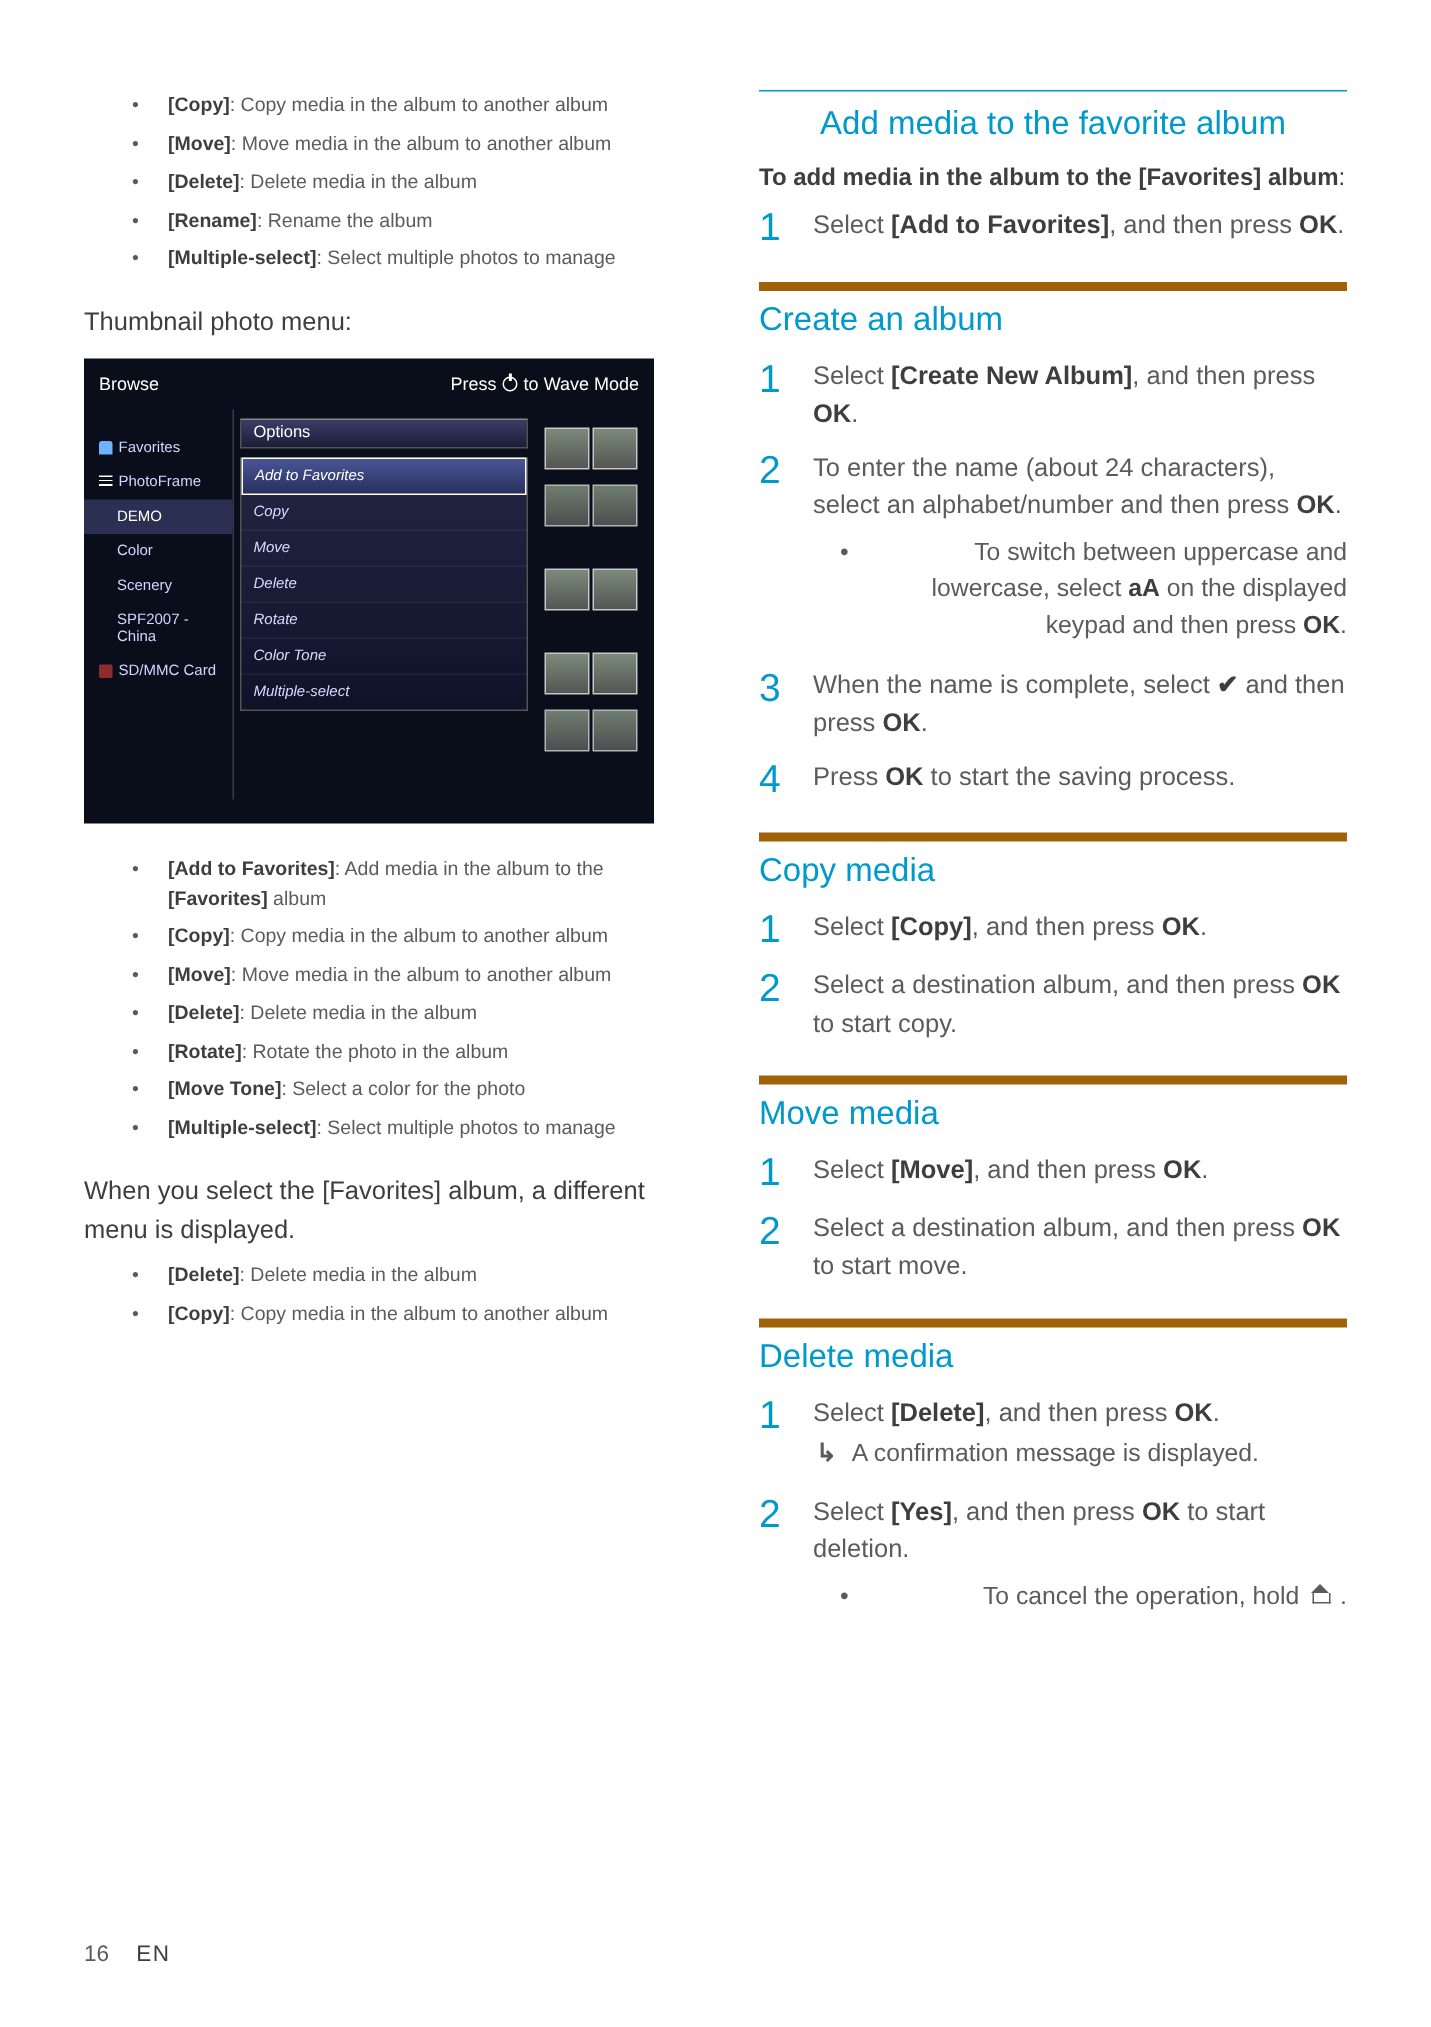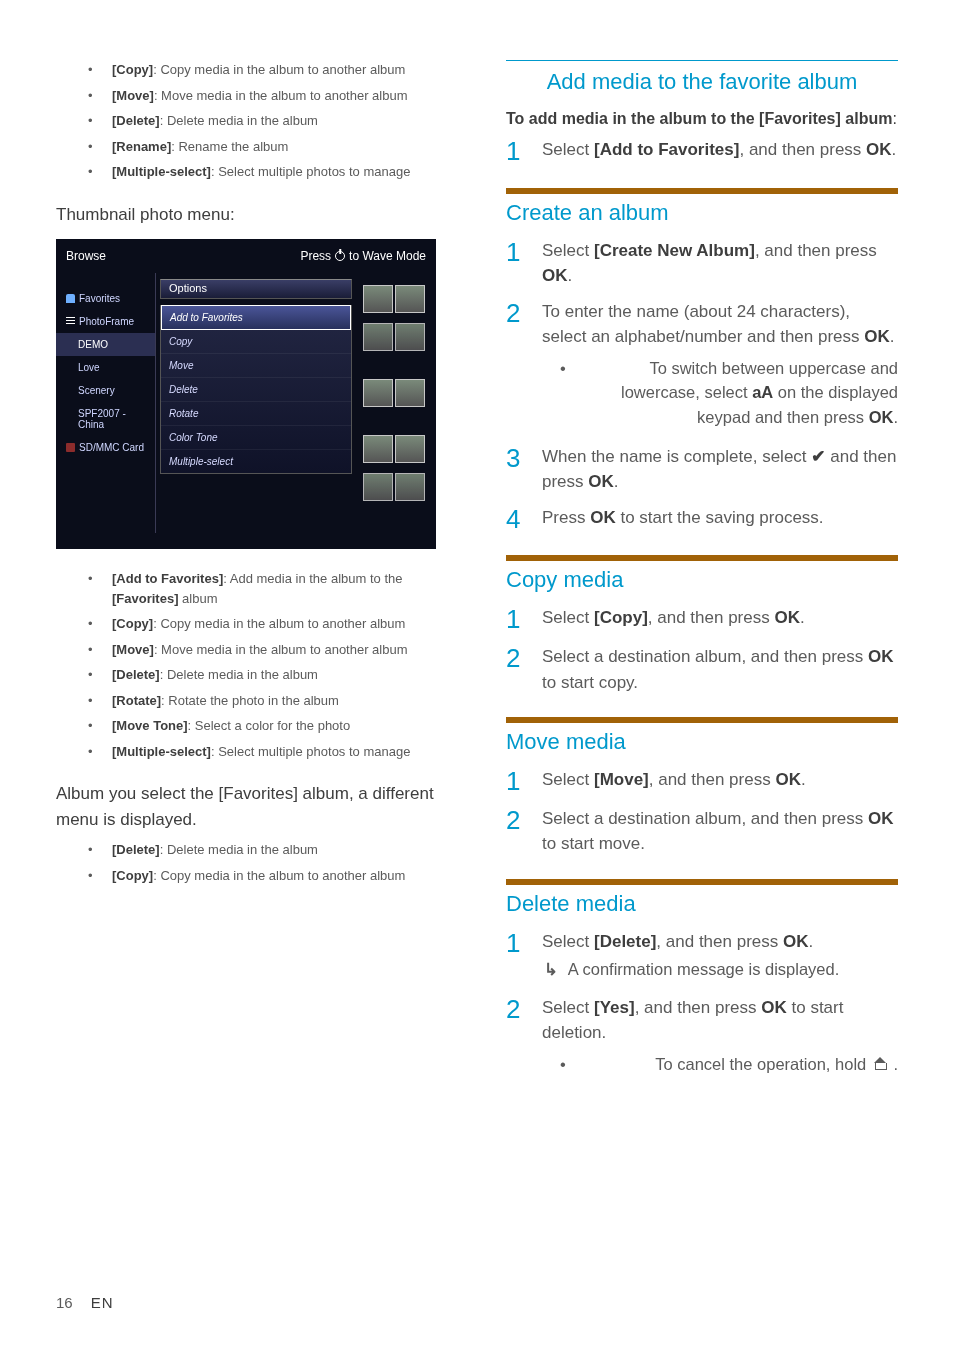--- a/index.html
+++ b/index.html
@@ -276,21 +276,21 @@
               <span>Favorites</span>
             </div>
           <div class="item">
               <span class="listicon"></span>
               <span>PhotoFrame</span>
             </div>
           <div class="item indent hl">
               <span>DEMO</span>
             </div>
           <div class="item indent">
-              <span>Love</span>
+              <span>Color</span>
             </div>
           <div class="item indent">
               <span>Scenery</span>
             </div>
           <div class="item indent">
               <span>SPF2007 -China</span>
             </div>
           <div class="item">
               <span class="storicon"></span>
               <span>SD/MMC Card</span>
@@ -336,21 +336,21 @@
     <ul class="biglist">
       <li><span class="bold">[Add to Favorites]</span><span class="text">: Add media in the album to the </span><span class="bold">[Favorites]</span><span class="text"> album</span></li>
       <li><span class="bold">[Copy]</span><span class="text">: Copy media in the album to another album</span></li>
       <li><span class="bold">[Move]</span><span class="text">: Move media in the album to another album</span></li>
       <li><span class="bold">[Delete]</span><span class="text">: Delete media in the album</span></li>
       <li><span class="bold">[Rotate]</span><span class="text">: Rotate the photo in the album</span></li>
       <li><span class="bold">[Move Tone]</span><span class="text">: Select a color for the photo</span></li>
       <li><span class="bold">[Multiple-select]</span><span class="text">: Select multiple photos to manage</span></li>
     </ul>
 
-    <div class="para-head">Album you select the [Favorites] album, a different menu is displayed.</div>
+    <div class="para-head">When you select the [Favorites] album, a different menu is displayed.</div>
 
     <ul class="biglist">
       <li><span class="bold">[Delete]</span><span class="text">: Delete media in the album</span></li>
       <li><span class="bold">[Copy]</span><span class="text">: Copy media in the album to another album</span></li>
     </ul>
 
   </div>
 
   <div class="col col2">
     <div class="leadline"></div>

